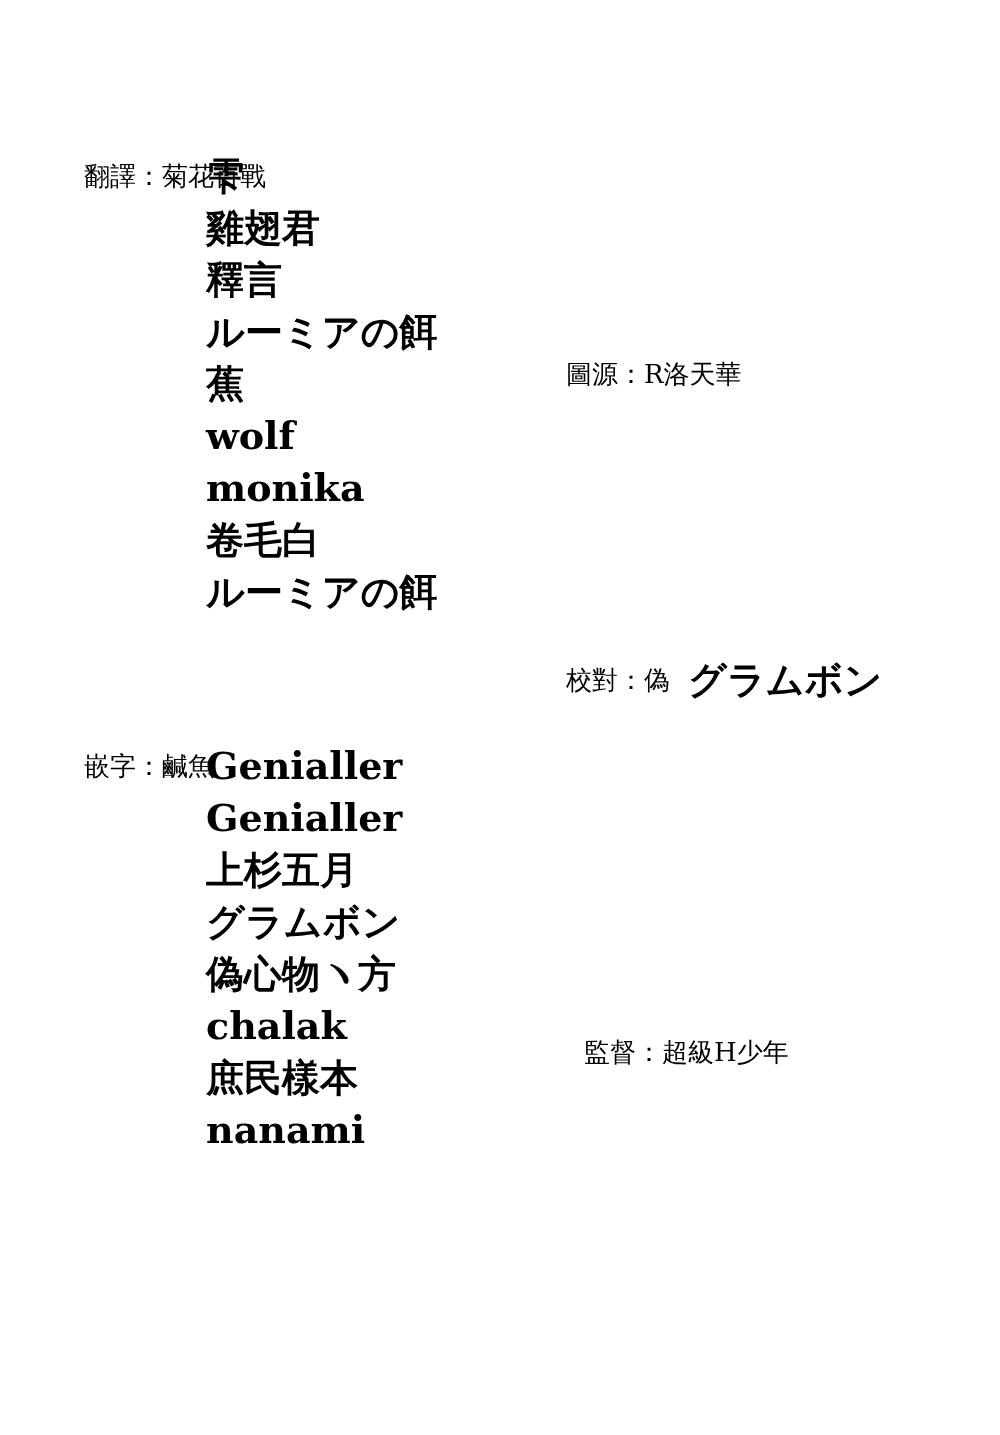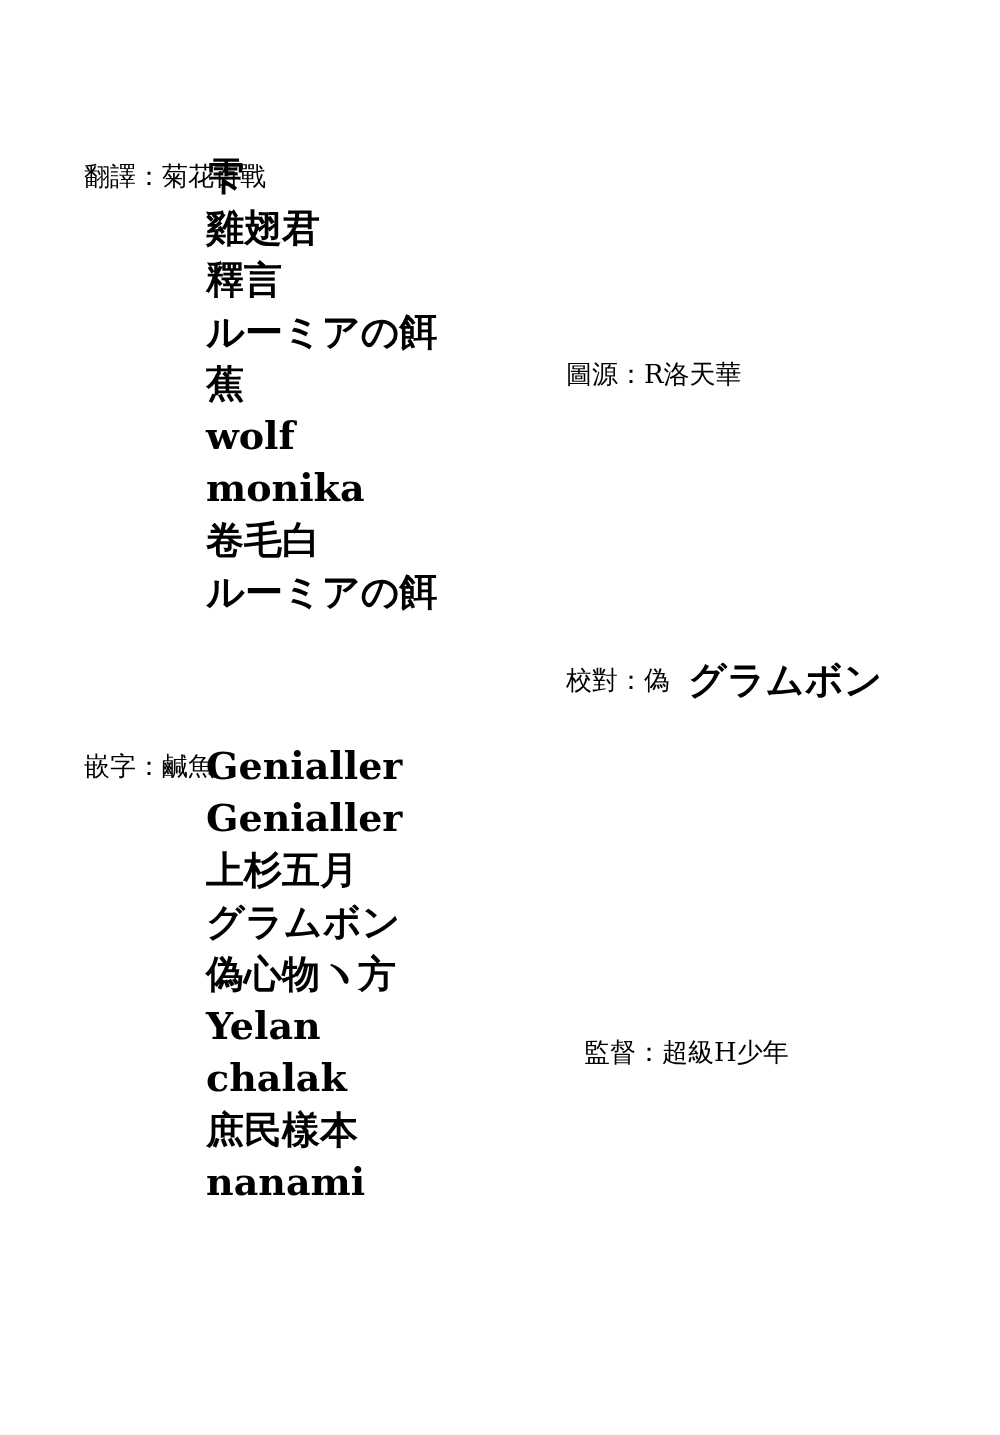--- a/index.html
+++ b/index.html
@@ -112,21 +112,20 @@
   <div class="credit-block" id="typeset-block">
     <div class="inline-head-row">
       <span class="credit-head">嵌字：</span><span class="credit-head">鹹魚</span>
     </div>
     <ul class="credit-list">
       <li class="credit-item">Genialler</li>
       <li class="credit-item">Genialler</li>
       <li class="credit-item">上杉五月</li>
       <li class="credit-item">グラムボン</li>
       <li class="credit-item">偽心物ヽ方</li>
-      <li class="credit-item"> Yelan</li>
       <li class="credit-item"> chalak</li>
       <li class="credit-item"> 庶民樣本</li>
       <li class="credit-item"> nanami</li>
     </ul>
   </div>
 
   <div class="credit-block" id="source-block">
     <div class="inline-head-row">
       <span class="credit-head">圖源：</span><span class="credit-head">R洛天華</span>
     </div>

